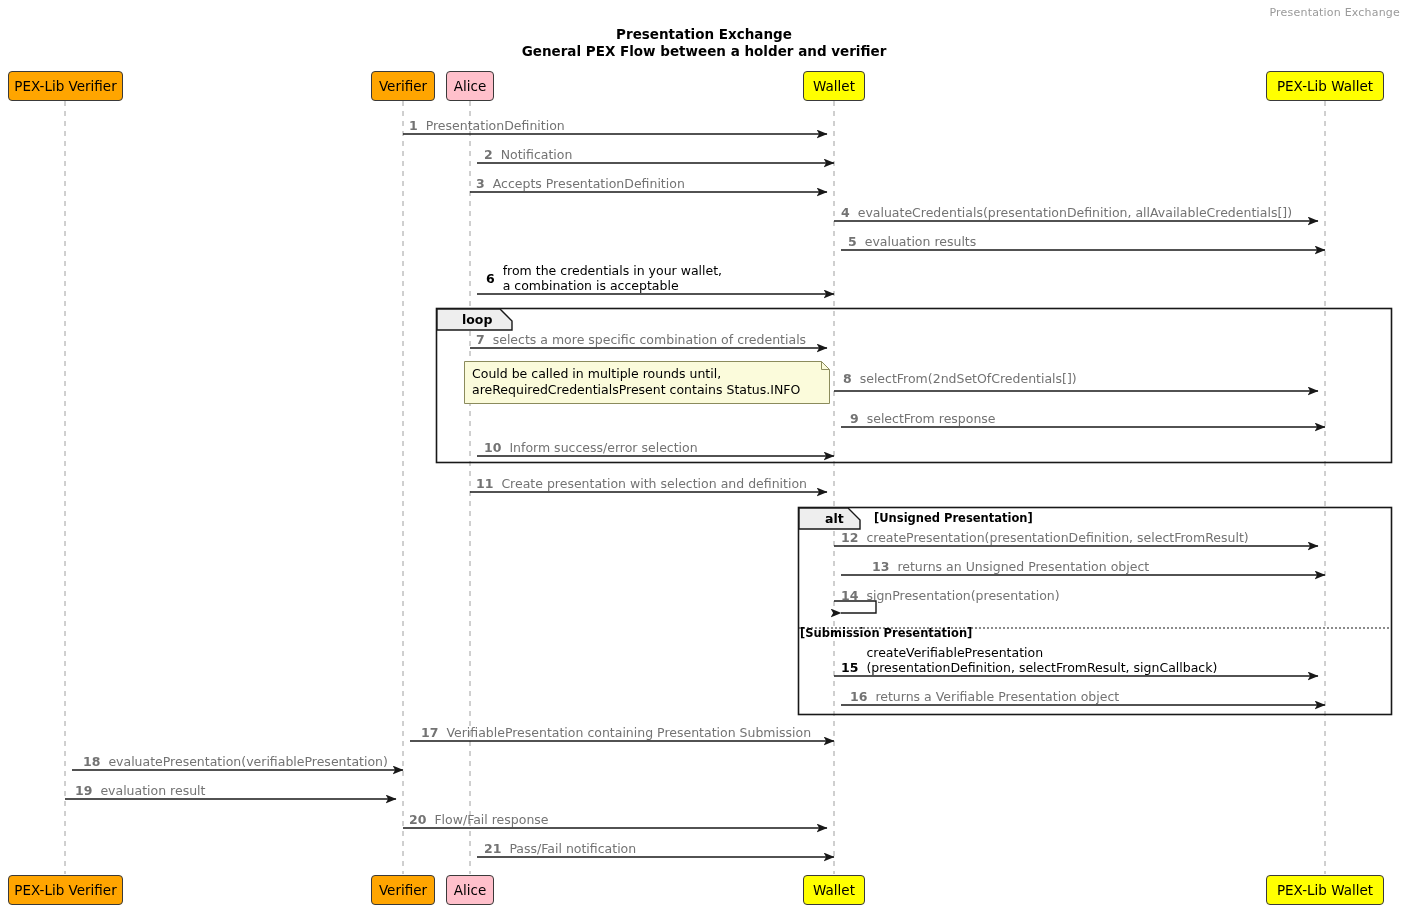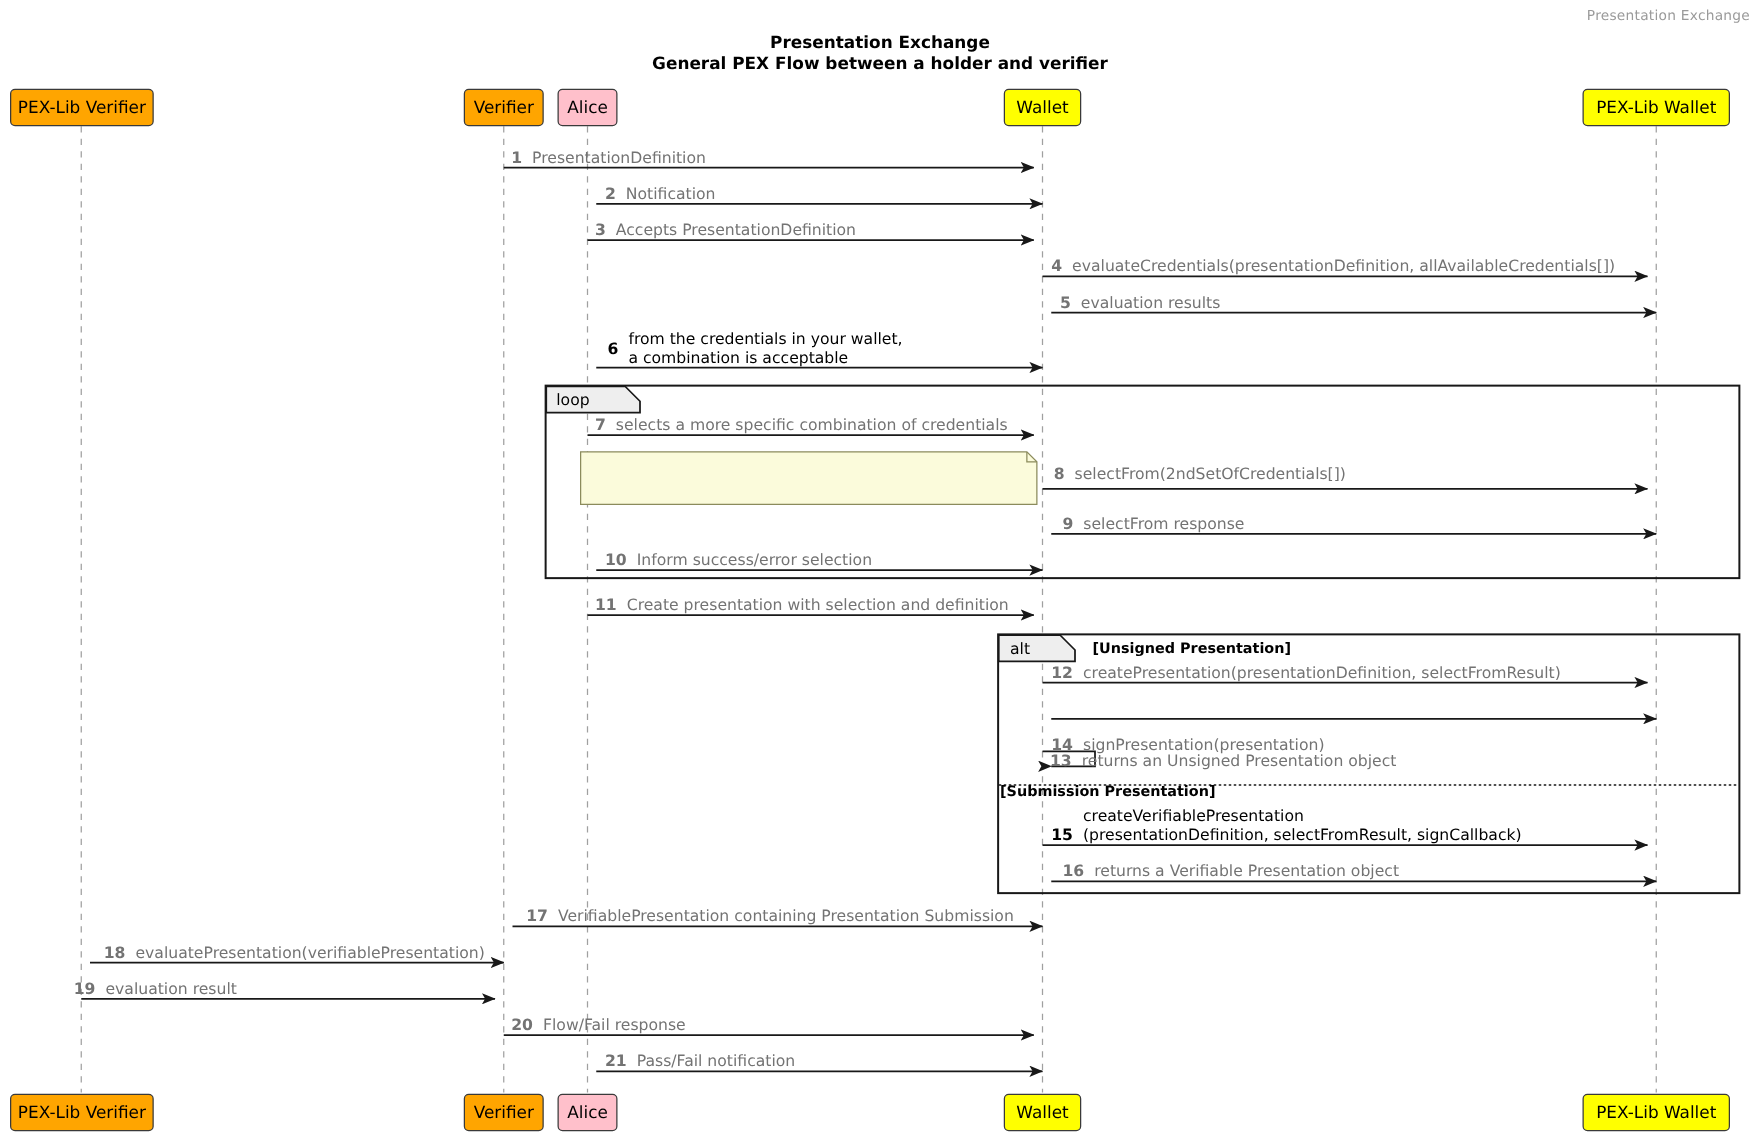--- a/index.html
+++ b/index.html
@@ -65,22 +65,23 @@
     align-items: center;
     gap: 4px;
   }
   .msg-multi .n { font-weight: bold; }
   .msg-multi .lines { display: flex; flex-direction: column; }
 
   
   .frag-kw {
     position: absolute;
     font-size: 12.5px;
-    font-weight: normal;
-    color: #000;
+    font-weight: bold;
+    color: #000;
+    margin-left: 17px;
   }
   .frag-guard {
     position: absolute;
     font-size: 11.5px;
     font-weight: bold;
     color: #000;
     white-space: nowrap;
   }
 
   
@@ -195,20 +196,24 @@
   <div class="pbox" style="left:1266px; top:875px; width:118px; background:#FFFF00;">
     <span>PEX-Lib Wallet</span>
   </div>
 
   <div class="frag-kw" style="left:445px; top:312px;">loop</div>
 
   <div class="frag-kw" style="left:808px; top:511px;">alt</div>
   <div class="frag-guard" style="left:874px; top:511px;">[Unsigned Presentation]</div>
   <div class="frag-guard" style="left:800px; top:626px;">[Submission Presentation]</div>
 
+  <div class="note-text" style="left:472px; top:366px;">
+    <div>Could be called in multiple rounds until,</div>
+    <div>areRequiredCredentialsPresent contains Status.INFO</div>
+  </div>
 
   <div class="msg" style="left:409px; top:118px;">
     <span class="n" style="margin-right: 4px;">1</span>
     <span>PresentationDefinition</span>
   </div>
   <div class="msg" style="left:484px; top:147px;">
     <span class="n" style="margin-right: 4px;">2</span>
     <span>Notification</span>
   </div>
   <div class="msg" style="left:476px; top:176px;">
@@ -247,21 +252,21 @@
     <span>Inform success/error selection</span>
   </div>
   <div class="msg" style="left:476px; top:476px;">
     <span class="n" style="margin-right: 4px;">11</span>
     <span>Create presentation with selection and definition</span>
   </div>
   <div class="msg" style="left:841px; top:530px;">
     <span class="n" style="margin-right: 4px;">12</span>
     <span>createPresentation(presentationDefinition, selectFromResult)</span>
   </div>
-  <div class="msg" style="left:840px; top:559px;margin-top:42px;">
+  <div class="msg" style="left:872px; top:559px;">
     <span class="n" style="margin-right: 4px;">13</span>
     <span>returns an Unsigned Presentation object</span>
   </div>
   <div class="msg" style="left:841px; top:588px;">
     <span class="n" style="margin-right: 4px;">14</span>
     <span>signPresentation(presentation)</span>
   </div>
   <div class="msg-multi" style="left:841px; top:645px;align-items:flex-end;">
     <span class="n" style="margin-right: 4px;">15</span>
     <span class="lines">
@@ -274,21 +279,21 @@
     <span>returns a Verifiable Presentation object</span>
   </div>
   <div class="msg" style="left:421px; top:725px;">
     <span class="n" style="margin-right: 4px; margin-top: 16px;">17</span>
     <span>VerifiablePresentation containing Presentation Submission</span>
   </div>
   <div class="msg" style="left:83px; top:754px;">
     <span class="n" style="margin-right: 4px;">18</span>
     <span>evaluatePresentation(verifiablePresentation)</span>
   </div>
-  <div class="msg" style="left:59px; top:783px;text-align:right;">
+  <div class="msg" style="left:75px; top:783px;text-align:right;">
     <span class="n" style="margin-right: 4px;">19</span>
     <span>evaluation result</span>
   </div>
   <div class="msg" style="left:409px; top:812px;">
     <span class="n" style="margin-right: 4px;">20</span>
     <span>Flow/Fail response</span>
   </div>
   <div class="msg" style="left:484px; top:841px;">
     <span class="n" style="margin-right: 4px;">21</span>
     <span>Pass/Fail notification</span>

